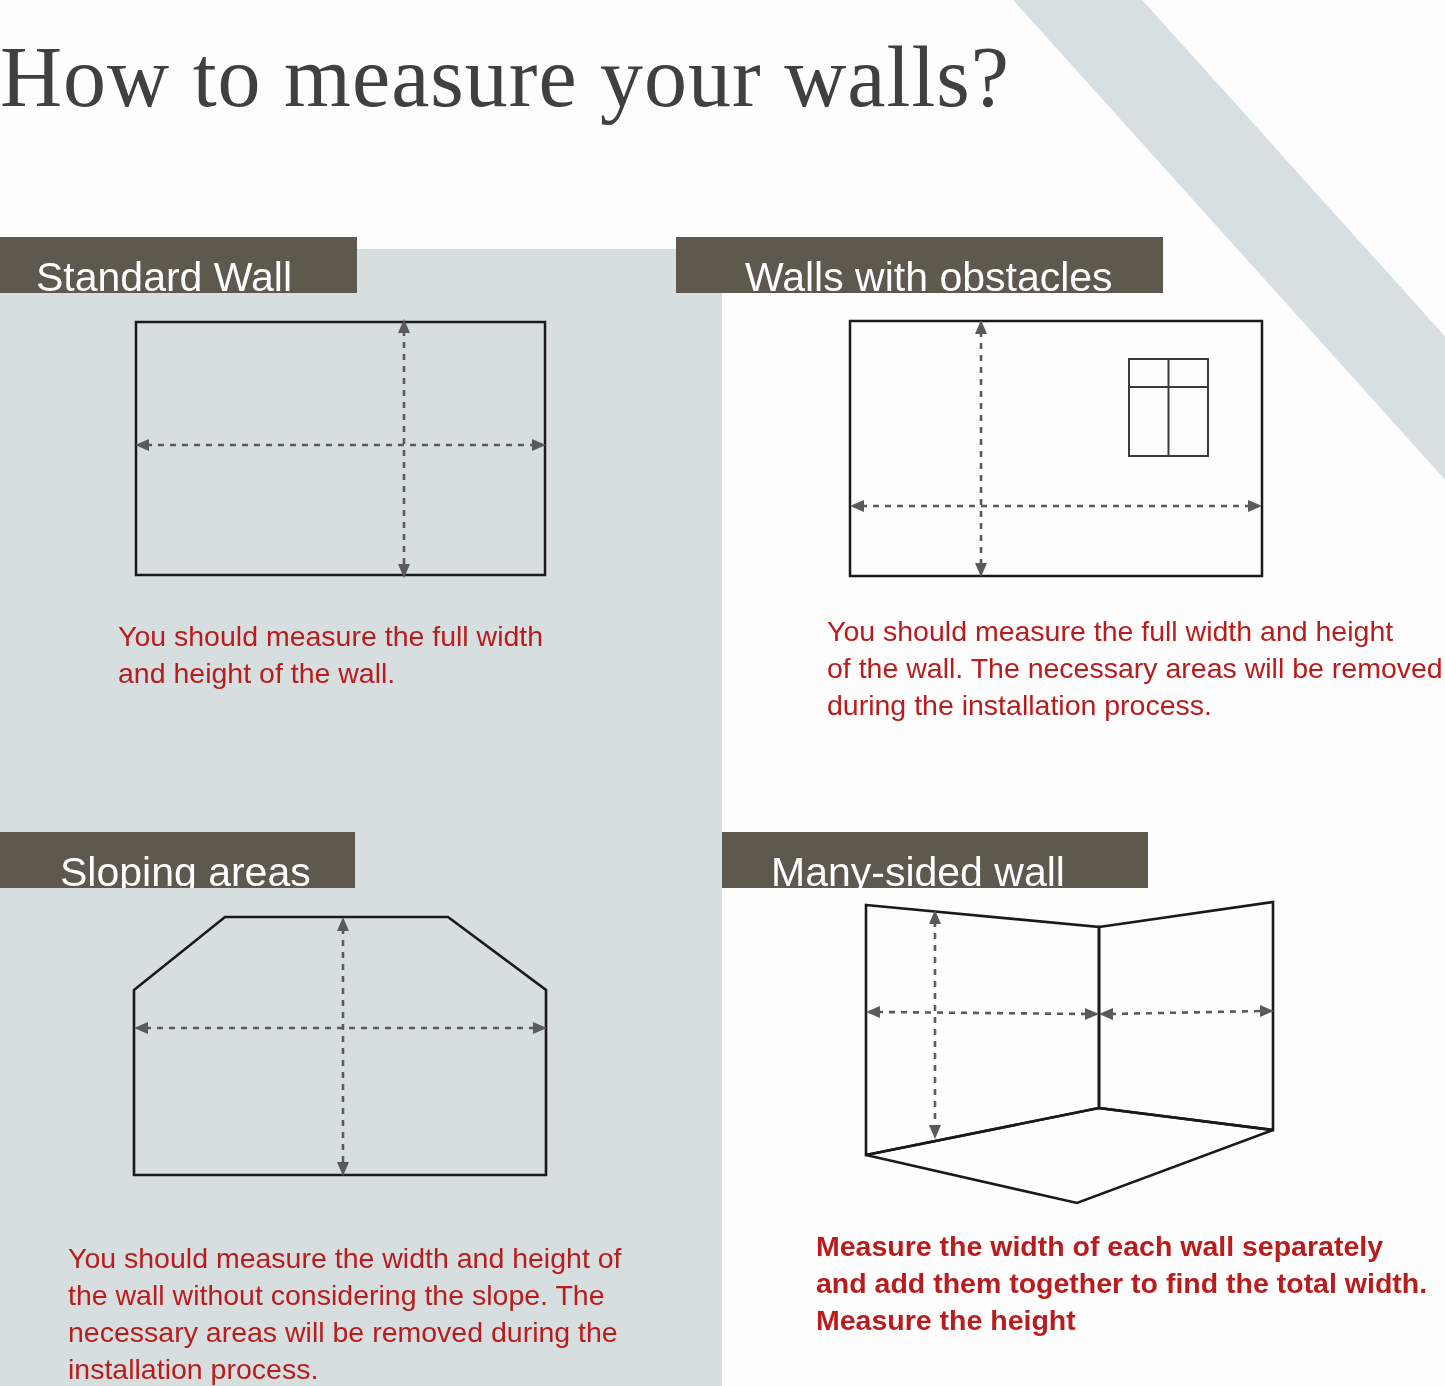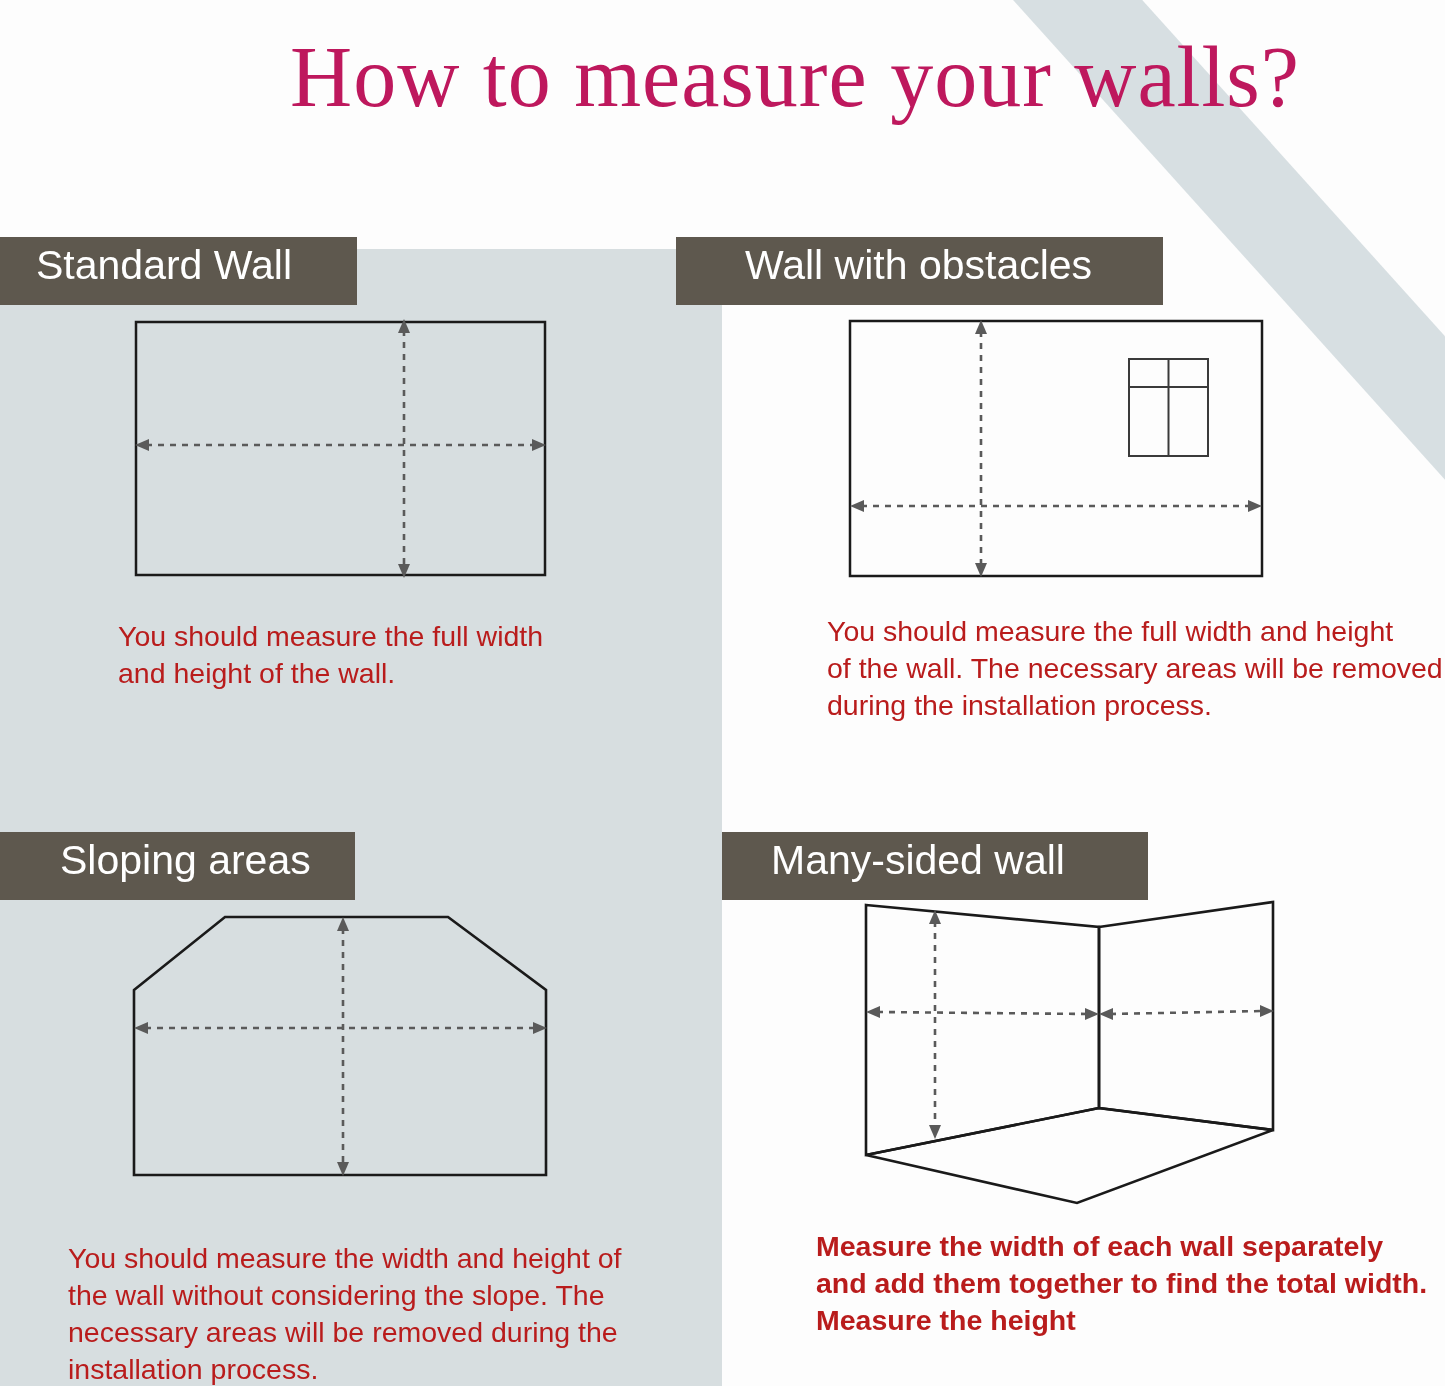--- a/index.html
+++ b/index.html
@@ -45,38 +45,38 @@
     width: 722px;
     height: 1137px;
   }
 
   
   .title {
     position: absolute;
     left: 0;
     top: 34px;
     width: 1300px;
-    text-align: right;
+    text-align: left;
     font-family: "Liberation Serif", "DejaVu Serif", serif;
     font-size: 86px;
     line-height: 1.0;
     letter-spacing: 1px;
-    color: #be185d;
+    color: #404040;
     white-space: nowrap;
   }
 
   
   .sec-bar {
     position: absolute;
     background: #5e584e;
     color: #ffffff;
     font-size: 41px;
     line-height: 56px;
-    height: 68px;
-    padding: 0 16px 3px 0;
+    height: 56px;
+    padding: 12px 16px 3px 0;
     box-sizing: border-box;
     white-space: nowrap;
     overflow: hidden;
   }
   .sec-bar .lbl { display: inline-block; }
 
   .sec-standard   { left: 0px;   top: 237px; width: 357px;  padding-left: 36px; }
   .sec-obstacles  { left: 676px; top: 237px; width: 487px;  padding-left: 69px; }
   .sec-sloping    { left: 0px;   top: 832px; width: 355px;  padding-left: 60px; }
   .sec-many       { left: 722px; top: 832px; width: 426px;  padding-left: 49px; }
@@ -133,21 +133,21 @@
         <polygon points="15,145 29,139 29,151" fill="#5a5a5a"></polygon>
         <polygon points="426,145 412,139 412,151" fill="#5a5a5a"></polygon>
       </g>
     </svg>
   </div>
 
   <div class="caption cap-standard">You should measure the full width
  and height of the wall.</div>
 
   <div class="sec-bar sec-obstacles">
-    <span class="lbl">Wall with obstacles</span>
+    <span class="lbl">Walls with obstacles</span>
   </div>
 
   <div class="diagram d2">
     <svg width="460" height="300" viewBox="0 0 460 300">
       <rect x="20" y="21" width="412" height="255" fill="none" stroke="#1a1a1a" stroke-width="2.5"></rect>
 
       <g>
         <rect x="299" y="59" width="79" height="97" fill="none" stroke="#3a3a3a" stroke-width="2"></rect>
         <line x1="338.5" y1="59" x2="338.5" y2="156" stroke="#3a3a3a" stroke-width="2"></line>
         <line x1="299" y1="87" x2="378" y2="87" stroke="#3a3a3a" stroke-width="2"></line>

